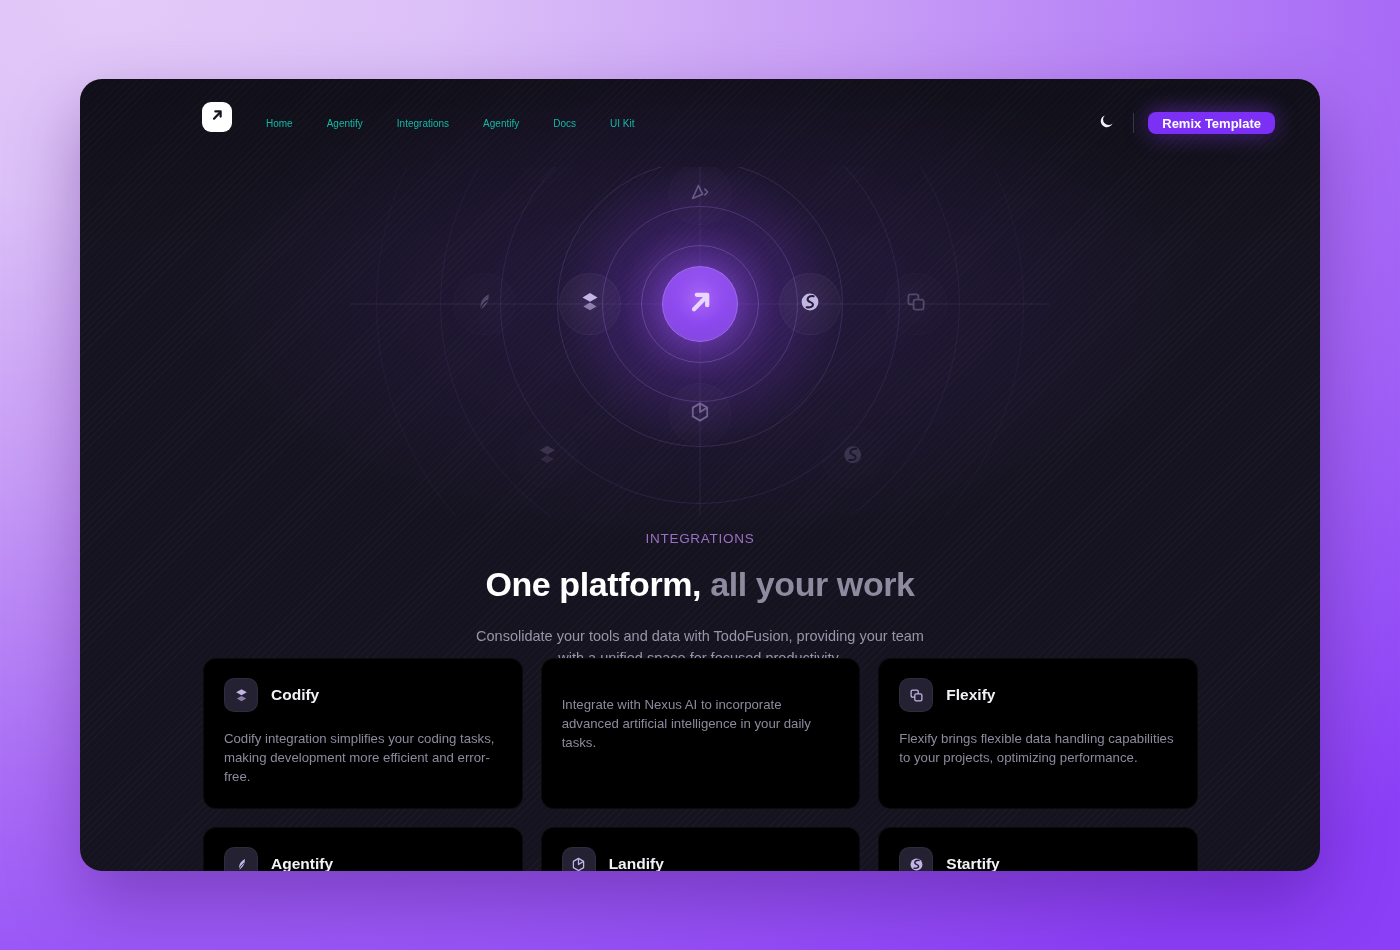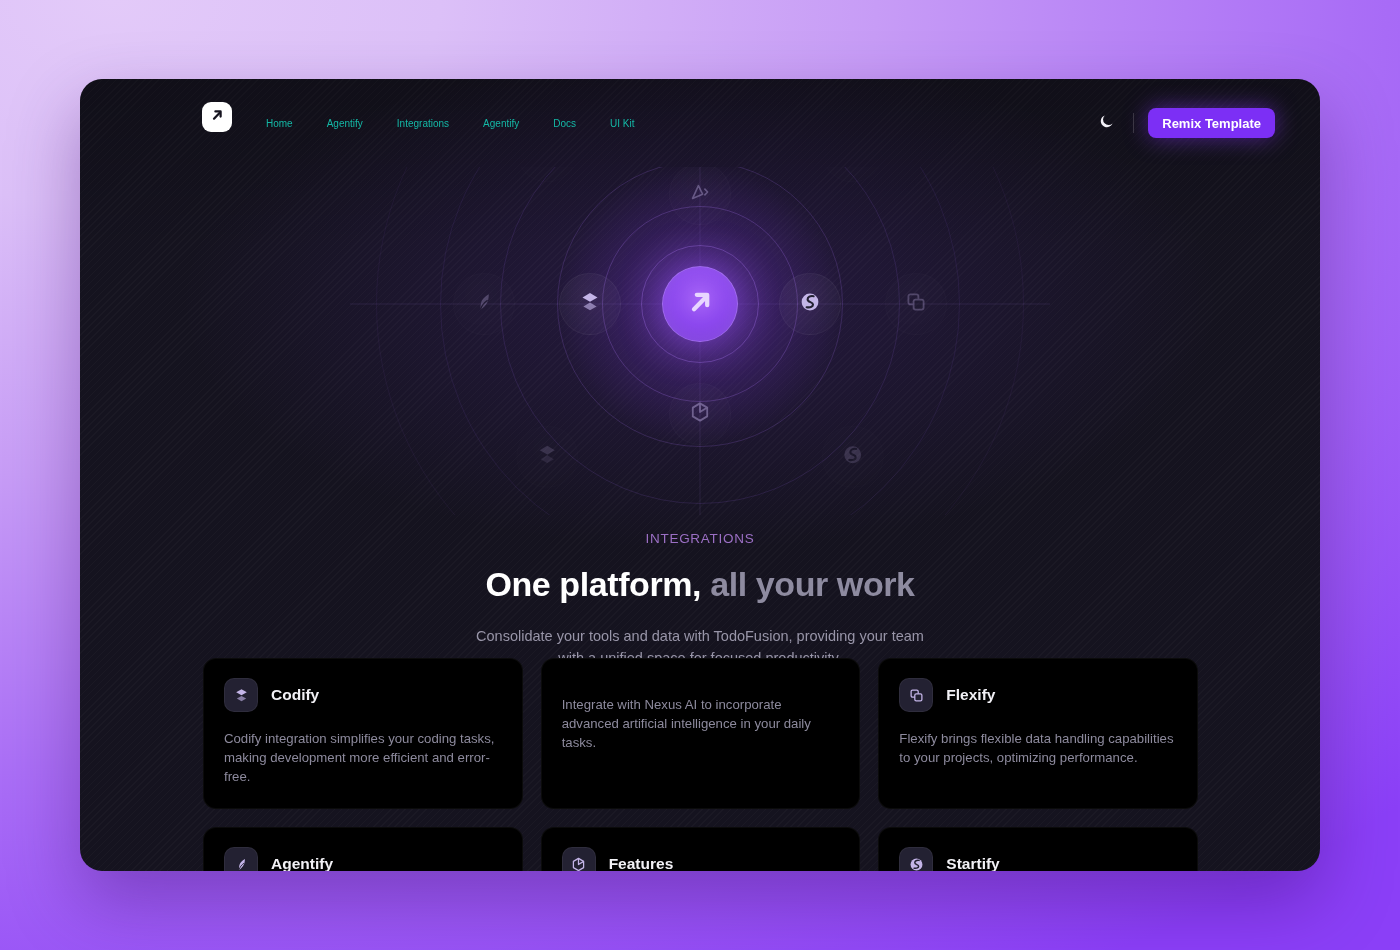--- a/index.html
+++ b/index.html
@@ -36,21 +36,21 @@
   .nav { position:absolute; left:186px; top:0; height:88px; display:flex; align-items:center; gap:0; }
   .nav a { color:#14b8a6; font-size:10px; text-decoration:none; padding:0 17px; white-space:nowrap; }
   .nav a:first-child { padding-left:0; }
   .right-grp { position:absolute; right:45px; top:0; height:88px; display:flex; align-items:center; gap:0; }
   .moon-btn { width:34px; height:34px; border-radius:50%; display:flex; align-items:center; justify-content:center;
               background:transparent; border:none; cursor:pointer; }
   .moon-btn svg { width:17px; height:17px; }
   .divider { width:1px; height:20px; background:rgba(255,255,255,.16); margin:0 14px 0 10px; }
   .remix {
     background:#7c2ff5; color:#fff; border:none; font-size:13px; font-weight:600;
-    padding:0 14px; height:30px; border-radius:8px; cursor:pointer; white-space:nowrap;
+    padding:0 14px; height:22px; border-radius:8px; cursor:pointer; white-space:nowrap;
     box-shadow:0 0 22px rgba(139,61,247,.55), 0 2px 6px rgba(0,0,0,.35);
     font-family:"Liberation Sans", sans-serif;
   }
 
   
   .orbit-wrap { position:absolute; left:0; top:88px; width:100%; height:348px; overflow:hidden; z-index:2; }
   .orbit { position:absolute; left:50%; top:137px; transform:translate(-50%,-50%); width:760px; height:760px; }
   .ring { position:absolute; left:50%; top:50%; transform:translate(-50%,-50%);
           border-radius:50%; border:1px solid rgba(168,120,240,.16); }
   .r1 { width:118px; height:118px; border-color:rgba(185,140,250,.33); }
@@ -262,21 +262,21 @@
         </div>
       </div>
       <div class="card">
         <div class="card-head">
           <div class="card-ico">
             <svg viewBox="0 0 24 24" fill="none" stroke="#c4b5e8" stroke-width="1.8" stroke-linejoin="round">
               <path d="M12 3.4 19.2 7.6v8.8L12 20.6 4.8 16.4V7.6z"></path>
               <path d="M12 3.4v8.6l7.2-4.4"></path>
             </svg>
           </div>
-          <div class="card-title">Features</div>
+          <div class="card-title">Landify</div>
         </div>
       </div>
       <div class="card">
         <div class="card-head">
           <div class="card-ico">
             <svg viewBox="0 0 24 24">
               <circle cx="12" cy="12" r="8.4" fill="#c4b5e8"></circle>
               <path d="M15.6 6.2c-3.4-.6-6 .8-6 3.2 0 3 5.4 2.4 5.4 5 0 2-2.4 3.6-6.4 2.8" stroke="#232132" stroke-width="2.1" fill="none" stroke-linecap="round"></path>
             </svg>
           </div>

